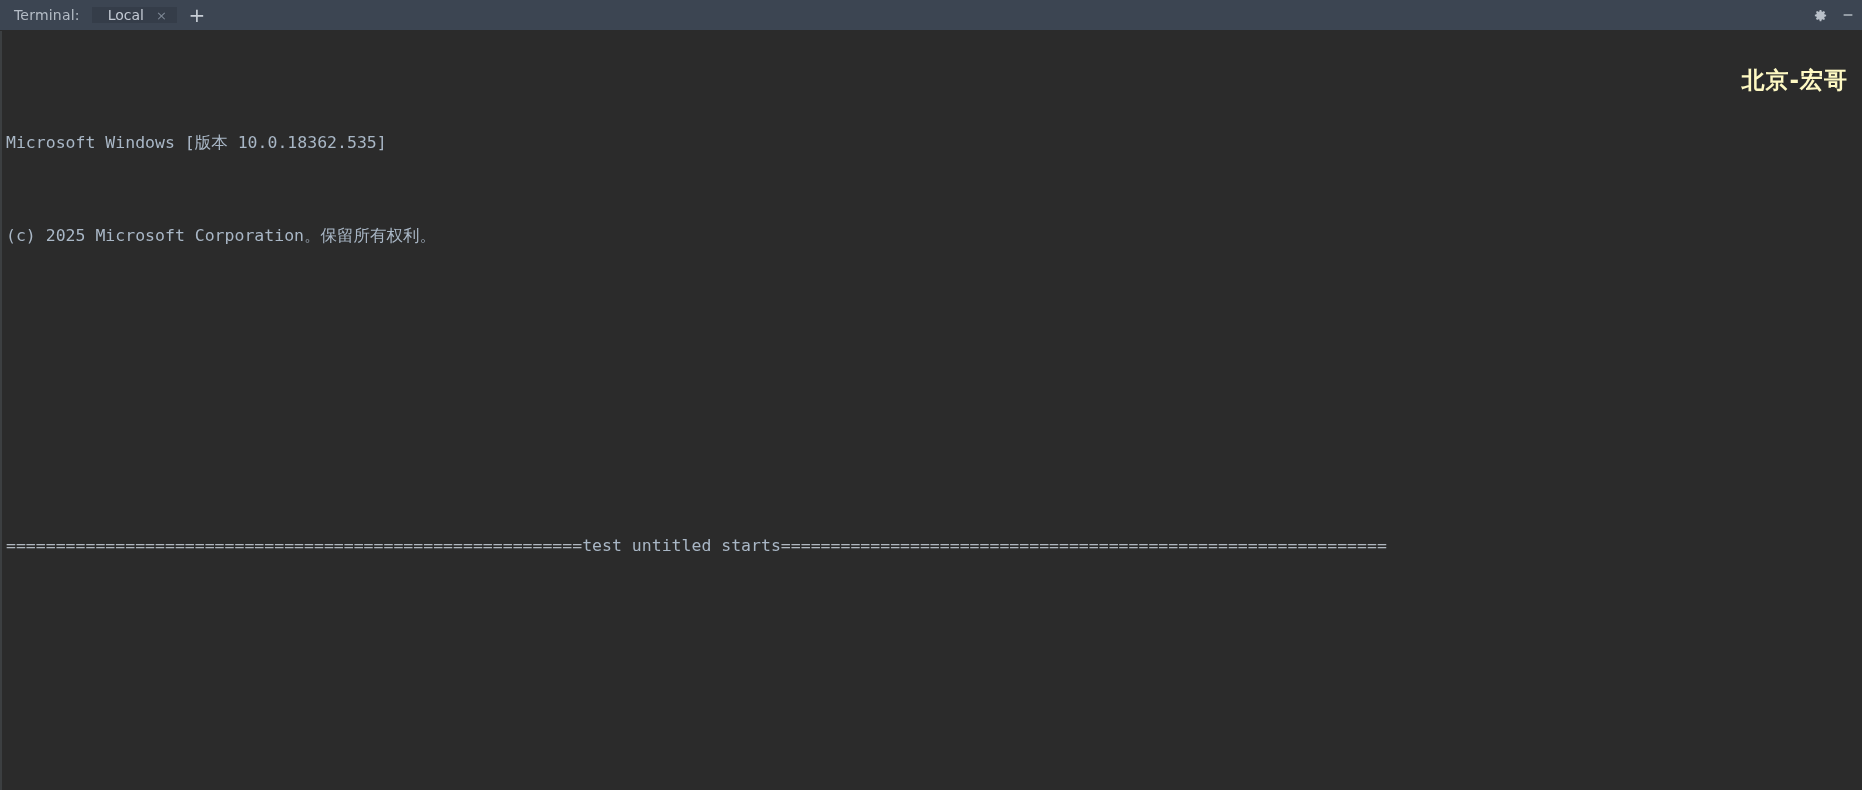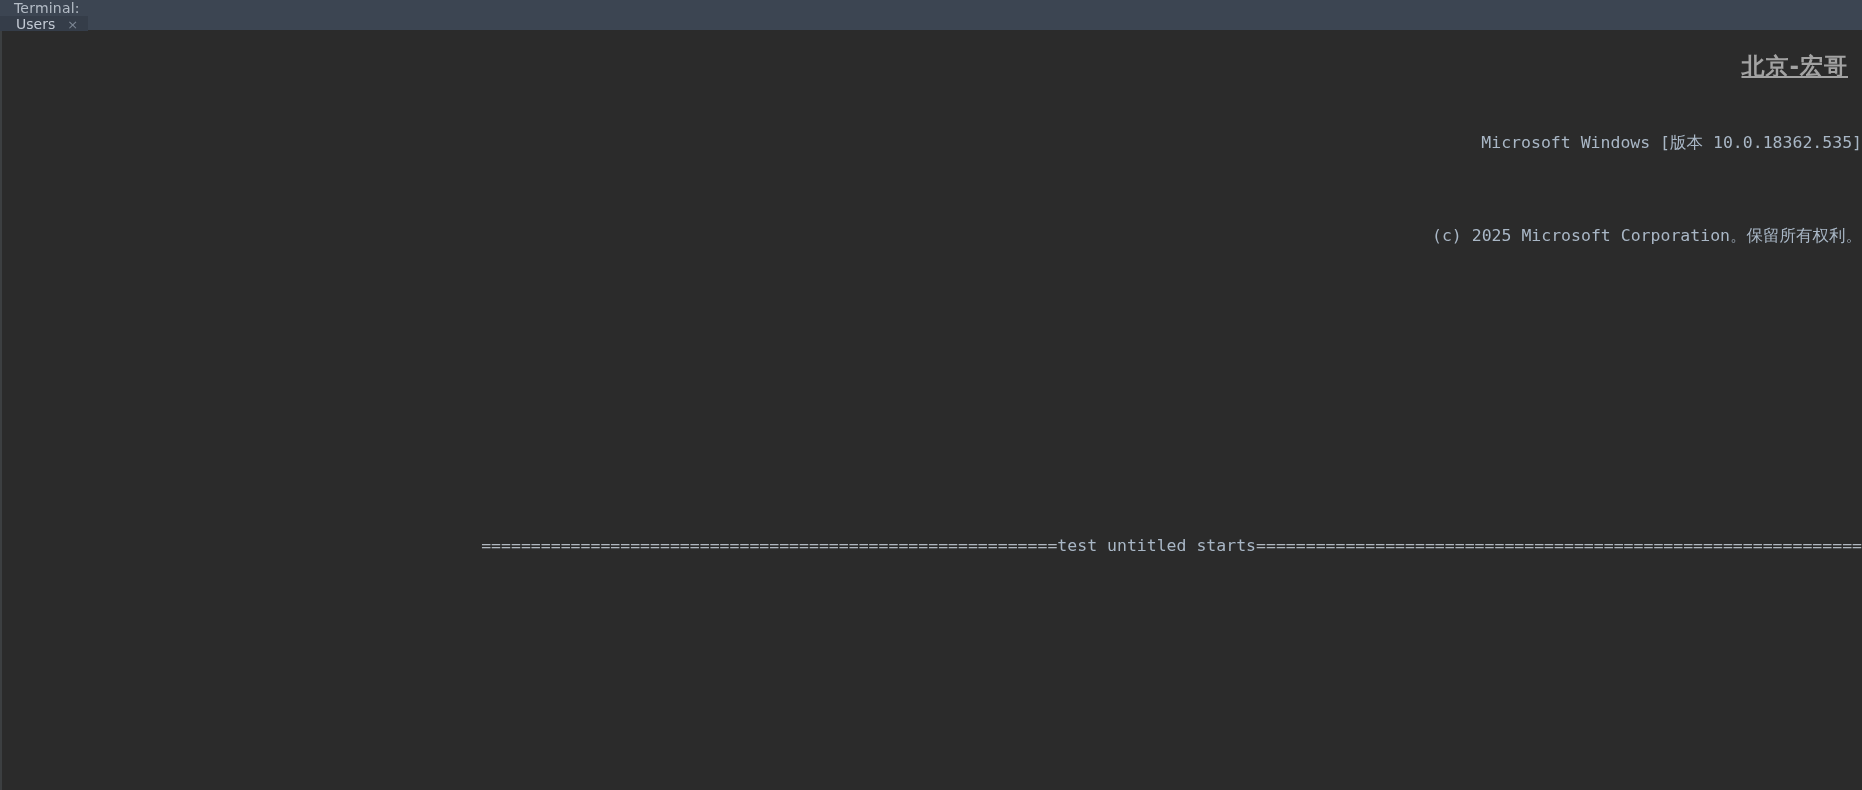--- a/index.html
+++ b/index.html
@@ -12,24 +12,23 @@
     height: 790px;
     overflow: hidden;
     font-family: "DejaVu Sans Mono", "Liberation Mono", monospace;
   }
 
   
   #tabbar {
     height: 30px;
     background: #3c4552;
     display: flex;
-    align-items: flex-start;
+    align-items: center;
     position: relative;
     border-bottom: 1px solid #2b2b2b;
-    flex-direction: column;
   }
   .tb-label {
     display: flex;
     align-items: center;
     padding: 0 12px 0 14px;
     color: #b4bcc6;
     font-family: "DejaVu Sans", "Liberation Sans", sans-serif;
     font-size: 14px;
     letter-spacing: .2px;
     white-space: nowrap;
@@ -89,53 +88,52 @@
   #lines {
     position: absolute;
     left: 6px;
     right: 0;
     top: 3px;
     color: #bbbbbb;
     font-size: 16.5px;
     line-height: 31px;
     white-space: pre;
   }
-  .line { height: 31px; position: relative; text-align: right; }
+  .line { height: 31px; position: relative; }
   .dim  { color: #a9b7c6; }
   .rule-w { color: #b0b7bf; }
 
   
   .rule {
     display: block;
     overflow: hidden;
     white-space: pre;
     text-overflow: clip;
   }
 
   
   #watermark {
     position: absolute;
     right: 14px;
-    top: 20px;
-    color: #a3a3a3;
+    top: 34px;
+    color: #fef9c3;
     font-family: "DejaVu Sans", "Liberation Sans", sans-serif;
     font-size: 23px;
     font-weight: bold;
     letter-spacing: 1px;
     pointer-events: none;
-    text-decoration: underline;
   }
 </style>
 </head>
 <body>
 
 <div id="tabbar">
   <div class="tb-label">Terminal:</div>
   <div class="tb-tab">
-    <span>Users</span>
+    <span>Local</span>
     <span class="tb-close">×</span>
   </div>
   <div class="tb-add">+</div>
   <div class="tb-spacer"></div>
   <div class="tb-icon">
     <svg width="15" height="15" viewBox="0 0 16 16" fill="currentColor" aria-hidden="true">
       <path d="M8 5.2a2.8 2.8 0 100 5.6 2.8 2.8 0 000-5.6zm0 4.2a1.4 1.4 0 110-2.8 1.4 1.4 0 010 2.8z"></path>
       <path d="M14 8.9v-1.8l-1.6-.27a4.6 4.6 0 00-.45-1.08l.95-1.33-1.29-1.29-1.33.95a4.6 4.6 0 00-1.08-.45L8.9 2H7.1l-.27 1.6a4.6 4.6 0 00-1.08.45l-1.33-.95-1.29 1.29.95 1.33a4.6 4.6 0 00-.45 1.08L2 7.1v1.8l1.6.27c.1.38.26.74.45 1.08l-.95 1.33 1.29 1.29 1.33-.95c.34.2.7.35 1.08.45L7.1 14h1.8l.27-1.6c.38-.1.74-.26 1.08-.45l1.33.95 1.29-1.29-.95-1.33c.2-.34.35-.7.45-1.08L14 8.9z"></path>
     </svg>
   </div>

